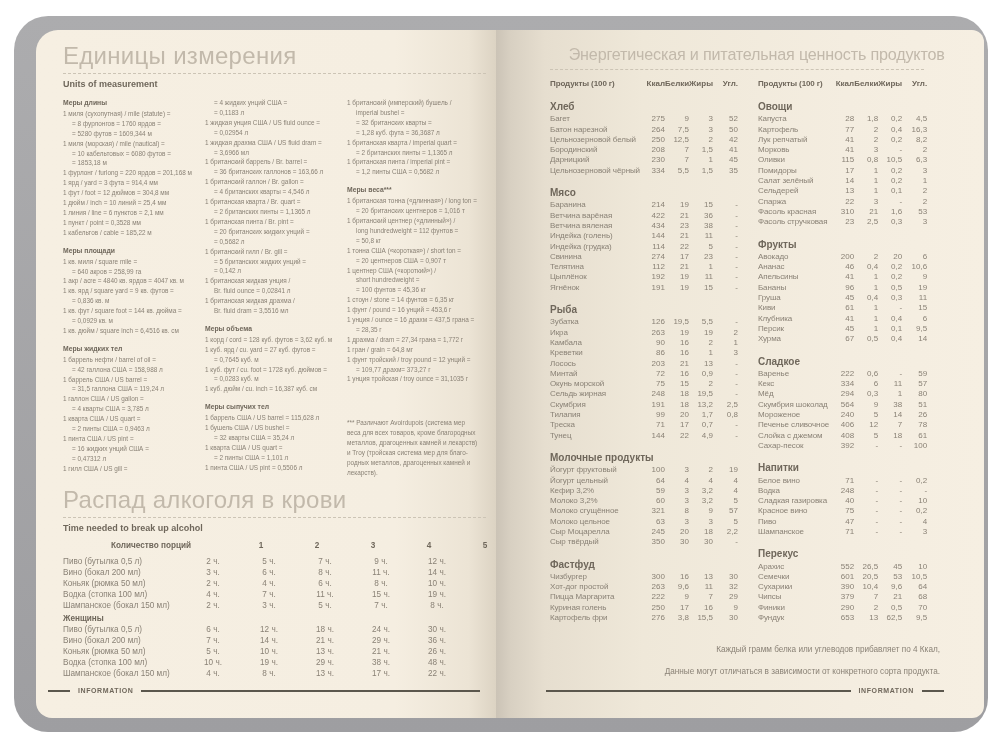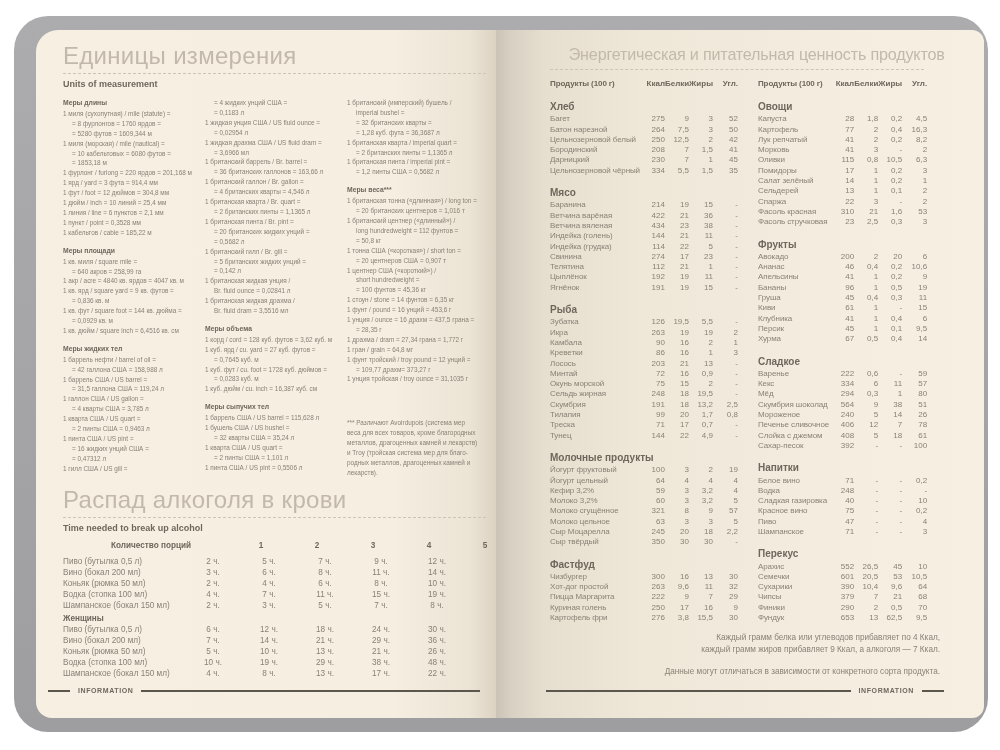--- a/index.html
+++ b/index.html
@@ -901,21 +901,20 @@
                 <div class="n">13</div>
                 <div class="n">62,5</div>
                 <div class="n">9,5</div>
               </div>
             </div>
           </div>
       </div>
 
       <div class="notes">
           <div class="fn-line">Каждый грамм белка или углеводов прибавляет по 4 Ккал,</div>
-          <div class="fn-line">каждый грамм жиров прибавляет 9 Ккал, а алкоголя — 7 Ккал.</div>
           <div class="fn-line note2">Данные могут отличаться в зависимости от конкретного сорта продукта.</div>
         </div>
 
       <div class="pfooter fright">
         <div class="fline long"></div>
         <div class="flabel">INFORMATION</div>
         <div class="fline short"></div>
       </div>
     </div>
 

